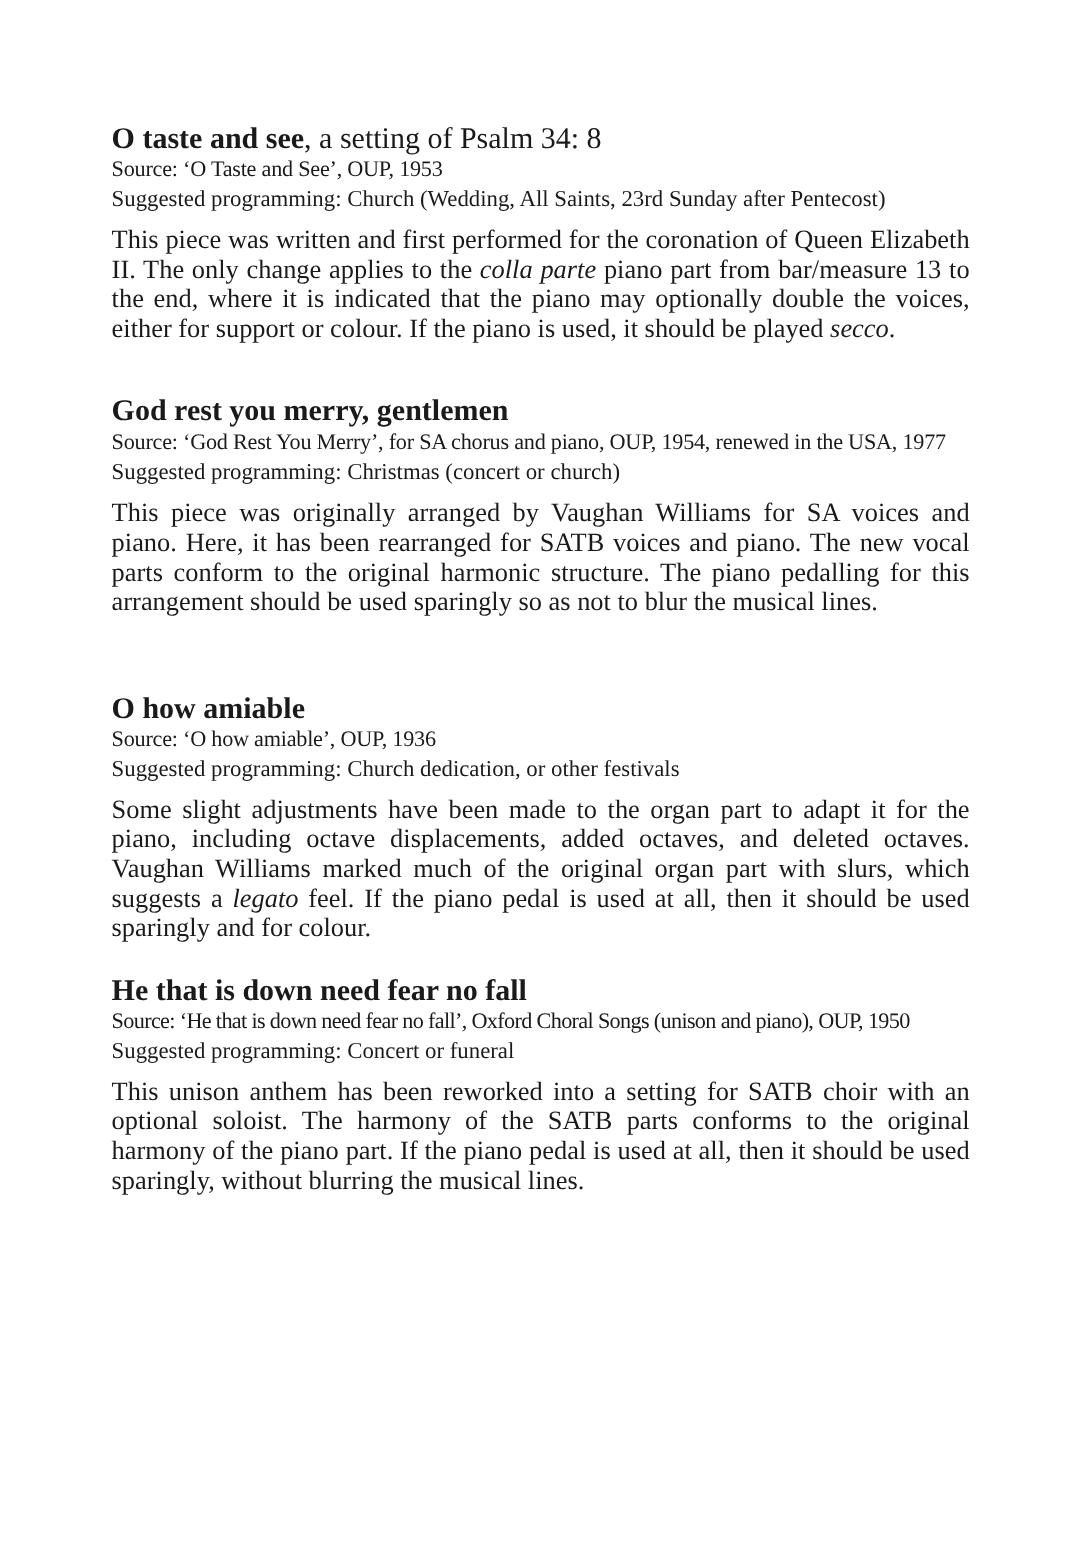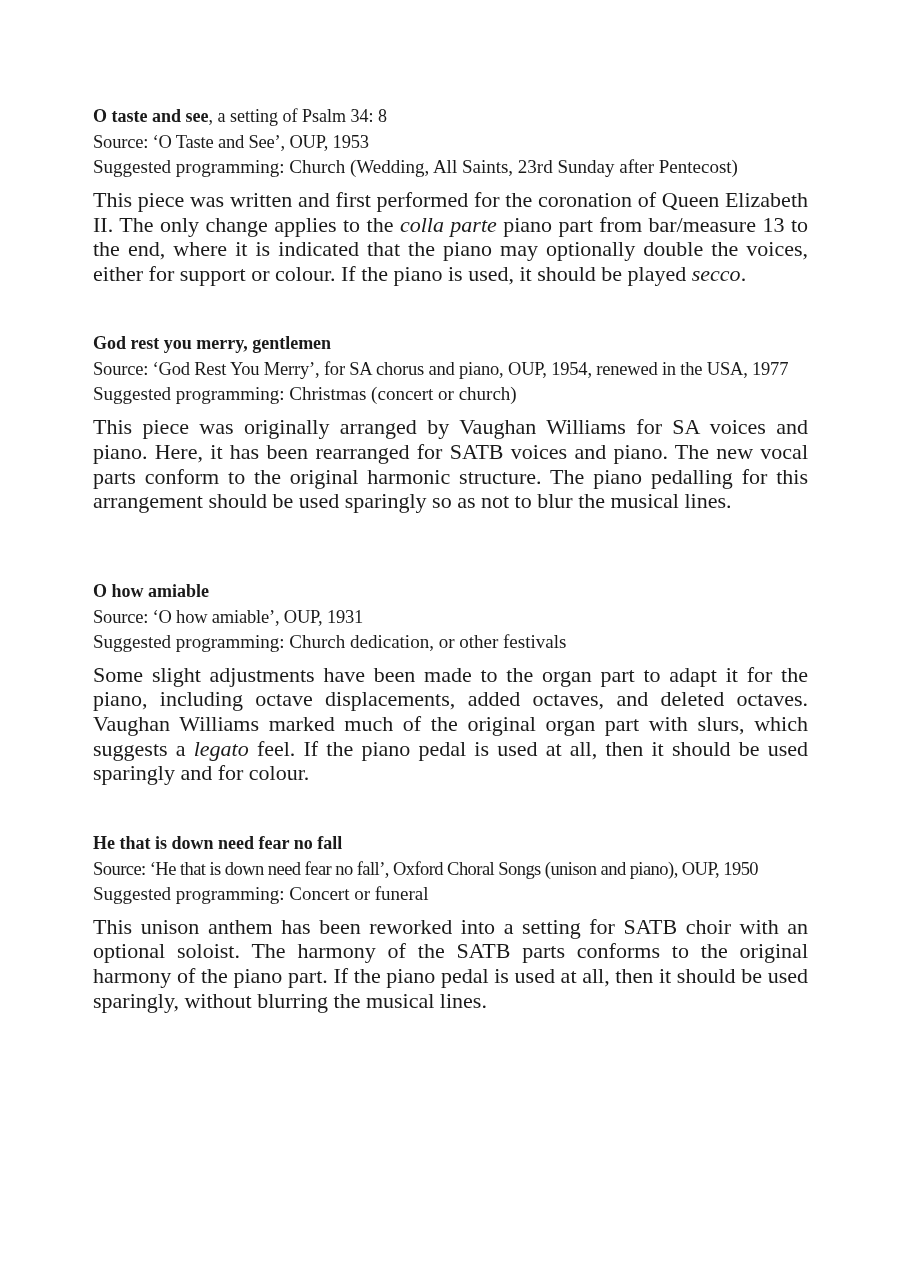--- a/index.html
+++ b/index.html
@@ -21,21 +21,21 @@
       top: 103px;
       width: 715px;
     }
     .entry {
       margin: 0;
     }
     .entry + .entry {
       margin-top: 42px;
     }
     .title-line {
-      font-size: 18px;
+      font-size: 25px;
       line-height: 26px;
       margin: 0;
       white-space: nowrap;
     }
     .title-line b {
       font-weight: bold;
     }
     .source-line {
       font-size: 18.5px;
       line-height: 26px;
@@ -74,25 +74,25 @@
 
   <section class="entry" style="margin-top:44px;">
     <p class="title-line"><b>God rest you merry, gentlemen</b></p>
     <p class="source-line">Source: ‘God Rest You Merry’, for SA chorus and piano, OUP, 1954, renewed in the USA, 1977</p>
     <p class="programming-line">Suggested programming: Christmas (concert or church)</p>
     <p class="body-text"><span>This piece was originally arranged by Vaughan Williams for SA voices and piano. Here, it has been rearranged for SATB voices and piano. The new vocal parts conform to the original harmonic structure. The piano pedalling for this arrangement should be used sparingly so as not to blur the musical lines.</span></p>
   </section>
 
   <section class="entry" style="margin-top:64px;">
     <p class="title-line"><b>O how amiable</b></p>
-    <p class="source-line">Source: ‘O how amiable’, OUP, 1931</p>
+    <p class="source-line">Source: ‘O how amiable’, OUP, 1936</p>
     <p class="programming-line">Suggested programming: Church dedication, or other festivals</p>
     <p class="body-text"><span>Some slight adjustments have been made to the organ part to adapt it for the piano, including octave displacements, added octaves, and deleted octaves. Vaughan Williams marked much of the original organ part with slurs, which suggests a </span><i>legato</i><span> feel. If the piano pedal is used at all, then it should be used sparingly and for colour.</span></p>
   </section>
 
-  <section class="entry" style="margin-top:44px;">
+  <section class="entry" style="margin-top:27px;">
     <p class="title-line"><b>He that is down need fear no fall</b></p>
     <p class="source-line" style="letter-spacing:-0.55px;">Source: ‘He that is down need fear no fall’, Oxford Choral Songs (unison and piano), OUP, 1950</p>
     <p class="programming-line">Suggested programming: Concert or funeral</p>
     <p class="body-text"><span>This unison anthem has been reworked into a setting for SATB choir with an optional soloist. The harmony of the SATB parts conforms to the original harmony of the piano part. If the piano pedal is used at all, then it should be used sparingly, without blurring the musical lines.</span></p>
   </section>
 
 </div>
 
 </body></html>

